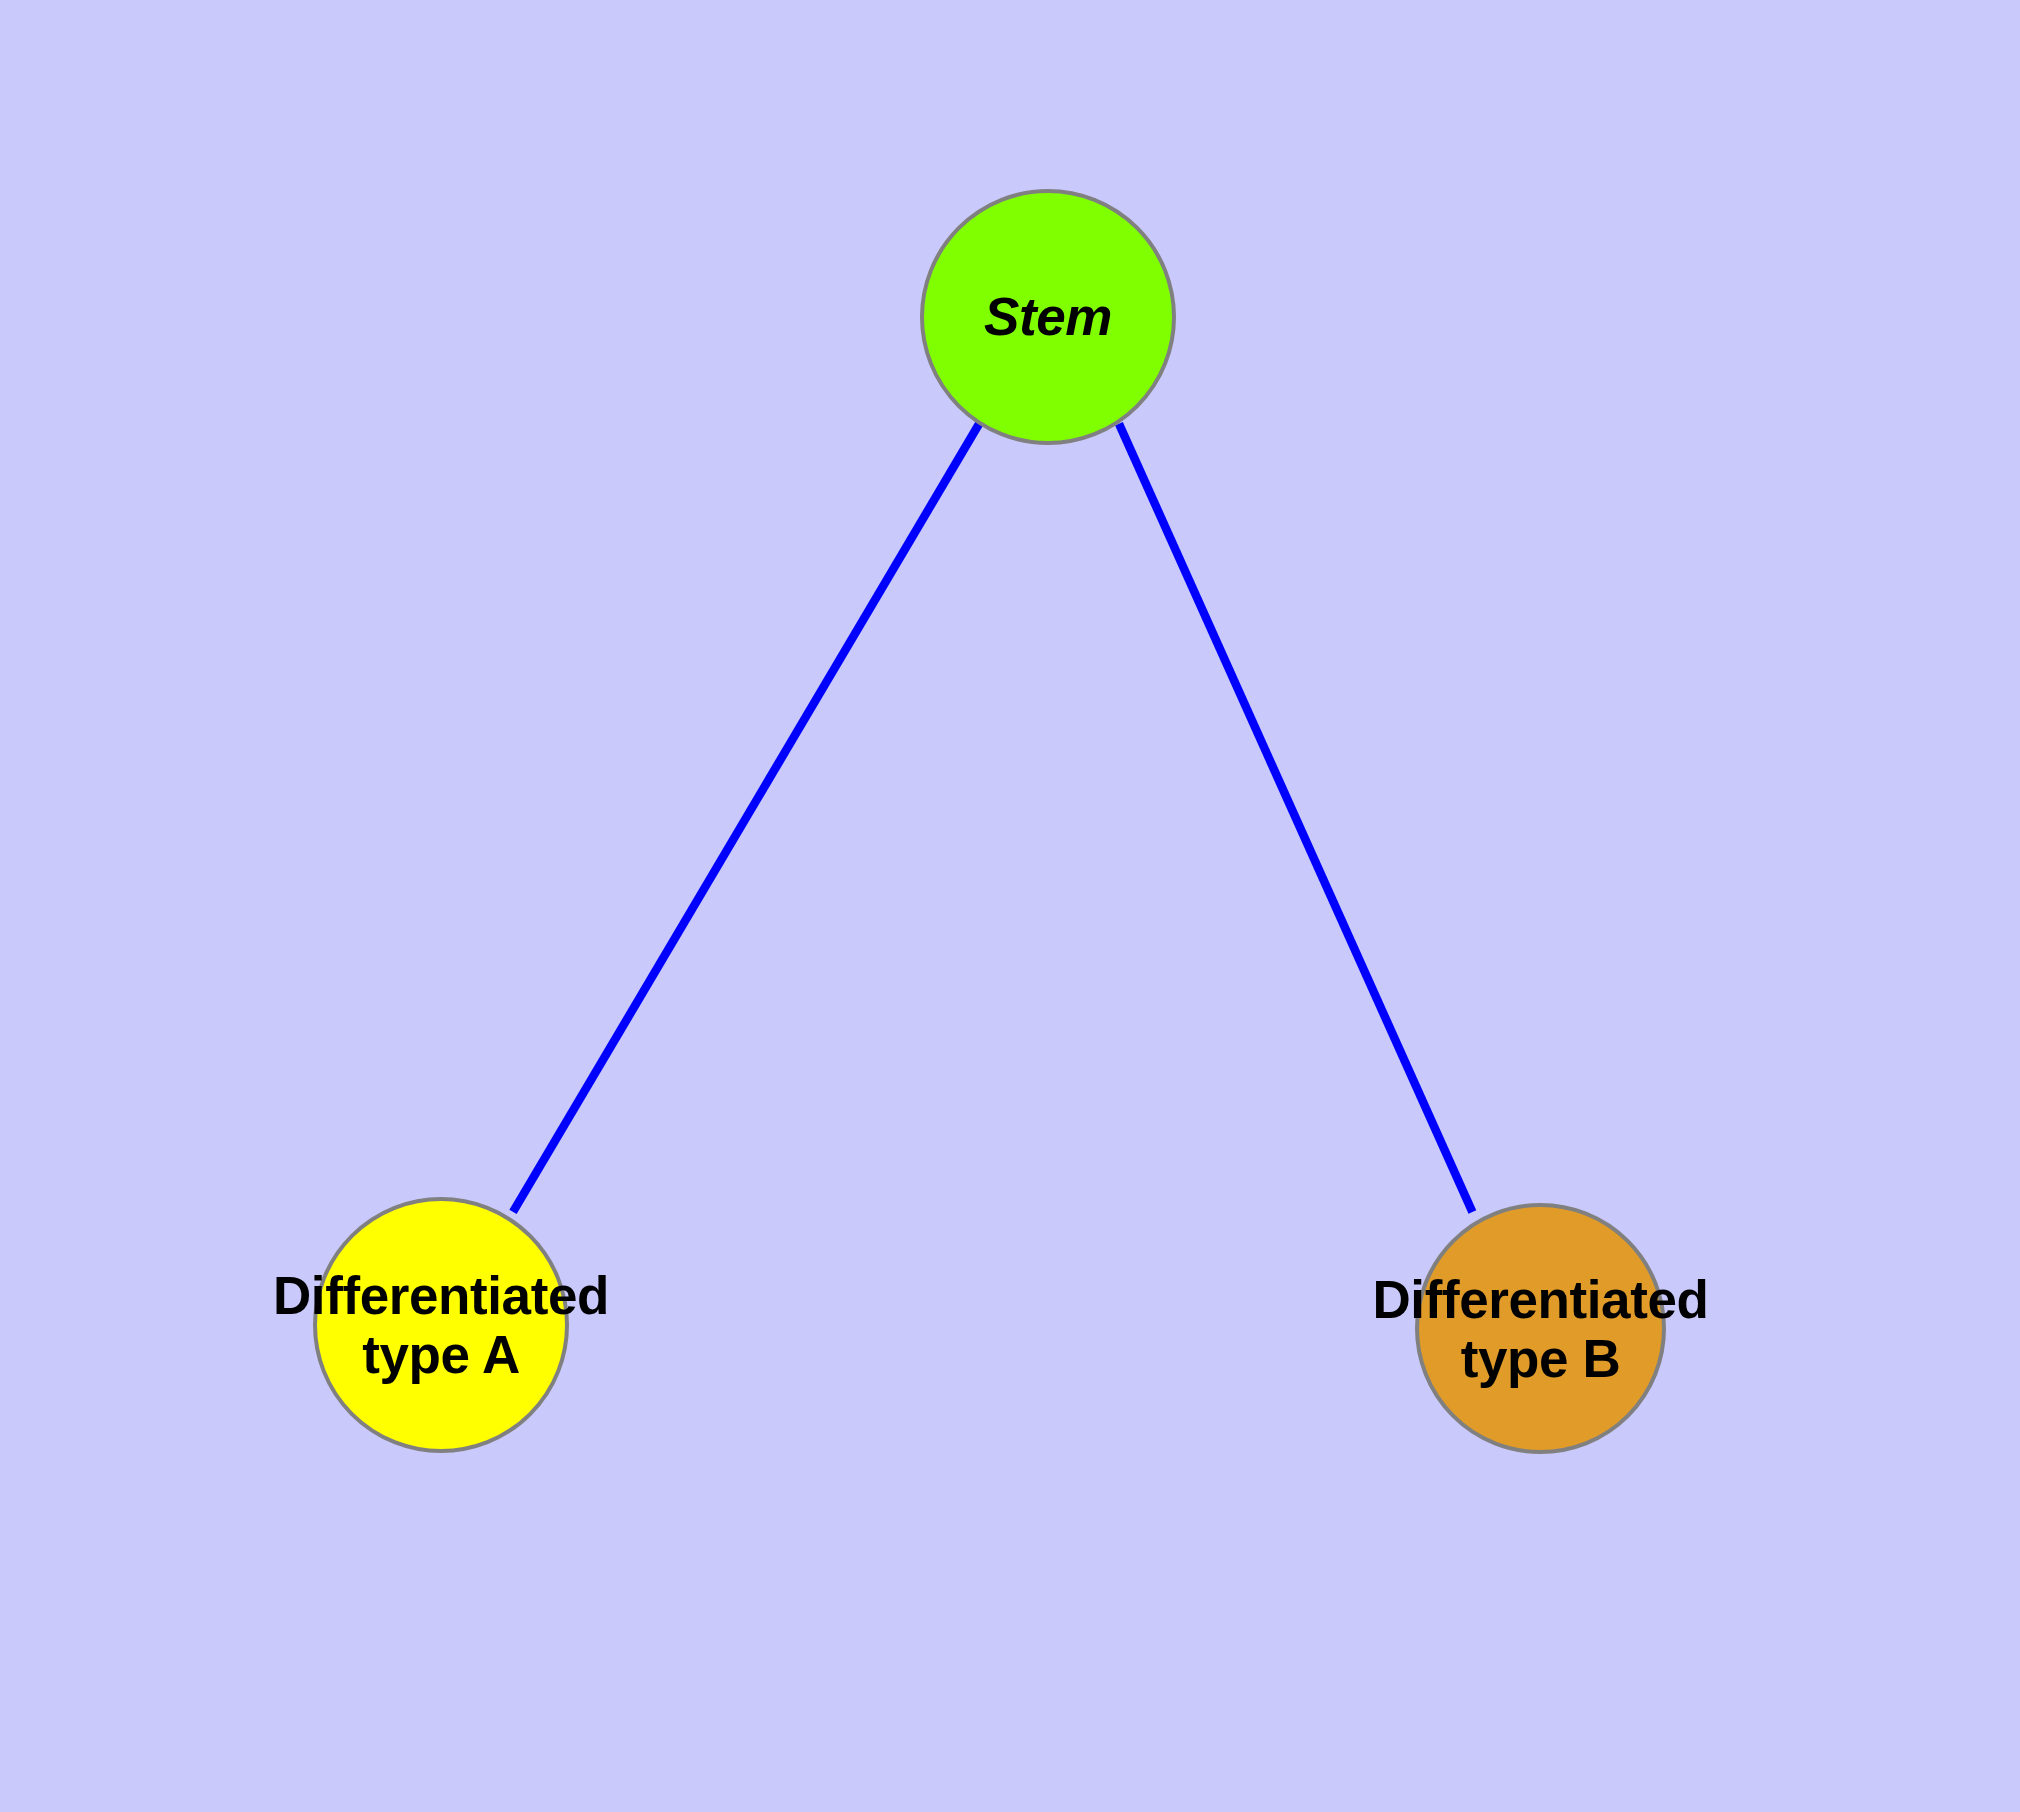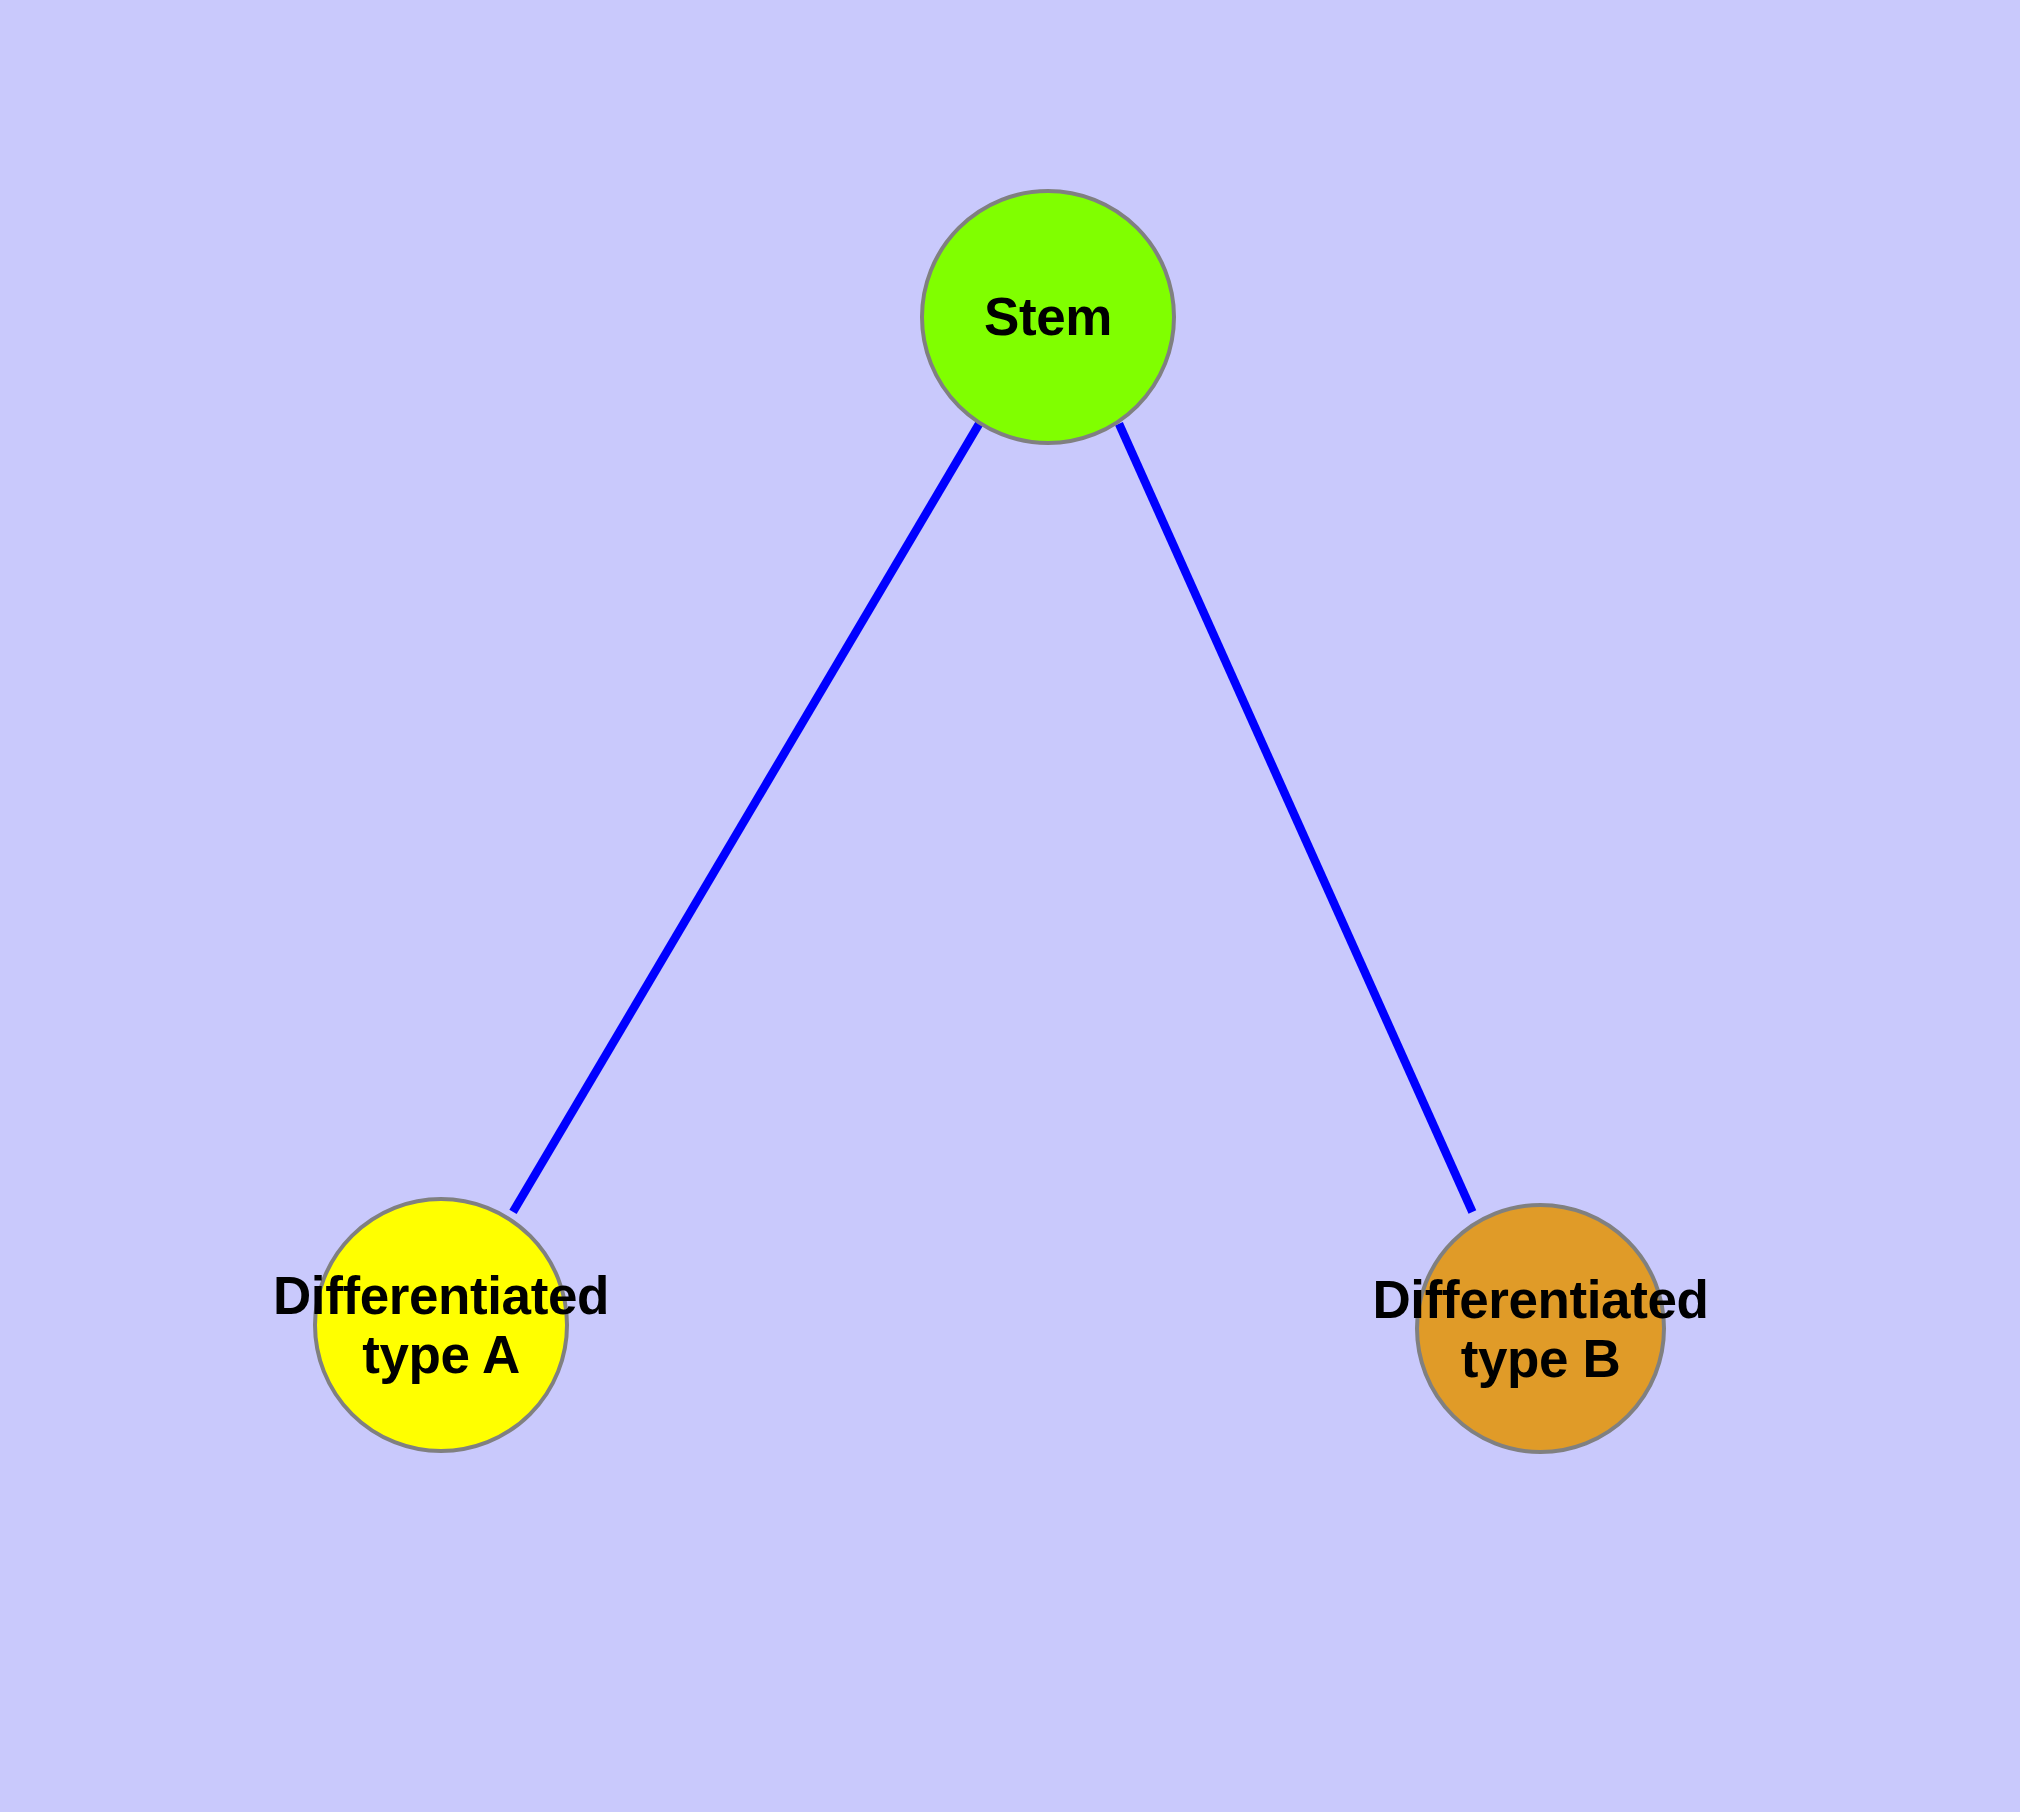--- a/index.html
+++ b/index.html
@@ -66,21 +66,21 @@
   <div id="graph-bg" style="background: rgb(201, 201, 252); width: 2021px; height: 1812px;"></div>
 
   <svg id="edge-layer" viewBox="0 0 2384 2138" xmlns="http://www.w3.org/2000/svg" style="width: 2021px; height: 1812px;">
     <line class="graph-edge" x1="1155" y1="500" x2="605" y2="1430" stroke="#0000ff" stroke-width="10" stroke-linecap="butt"></line>
     <line class="graph-edge" x1="1320" y1="500" x2="1737" y2="1430" stroke="#0000ff" stroke-width="10" stroke-linecap="butt"></line>
   </svg>
 
   <div id="node-layer">
 
     <div class="node" style="left: 920px; top: 189px; width: 256px; height: 256px; background: rgb(128, 255, 0); border: 4.2px solid rgb(128, 128, 128);">
-      <span class="node-label" style="font-size: 53px; color: rgb(0, 0, 0);">Stem</span>
+      <span class="node-label" style="font-size: 53px; color: rgb(0, 0, 0); font-style: italic;">Stem</span>
     </div>
 
     <div class="node" style="left: 313px; top: 1197px; width: 256px; height: 256px; background: rgb(255, 255, 0); border: 4.2px solid rgb(128, 128, 128);">
       <span class="node-label" style="font-size: 53px; color: rgb(0, 0, 0);">Differentiated
 type A</span>
     </div>
 
     <div class="node" style="left: 1415px; top: 1203px; width: 251px; height: 251px; background: rgb(224, 155, 40); border: 4.2px solid rgb(128, 128, 128);">
       <span class="node-label" style="font-size: 53px; color: rgb(0, 0, 0);">Differentiated
 type B</span>

